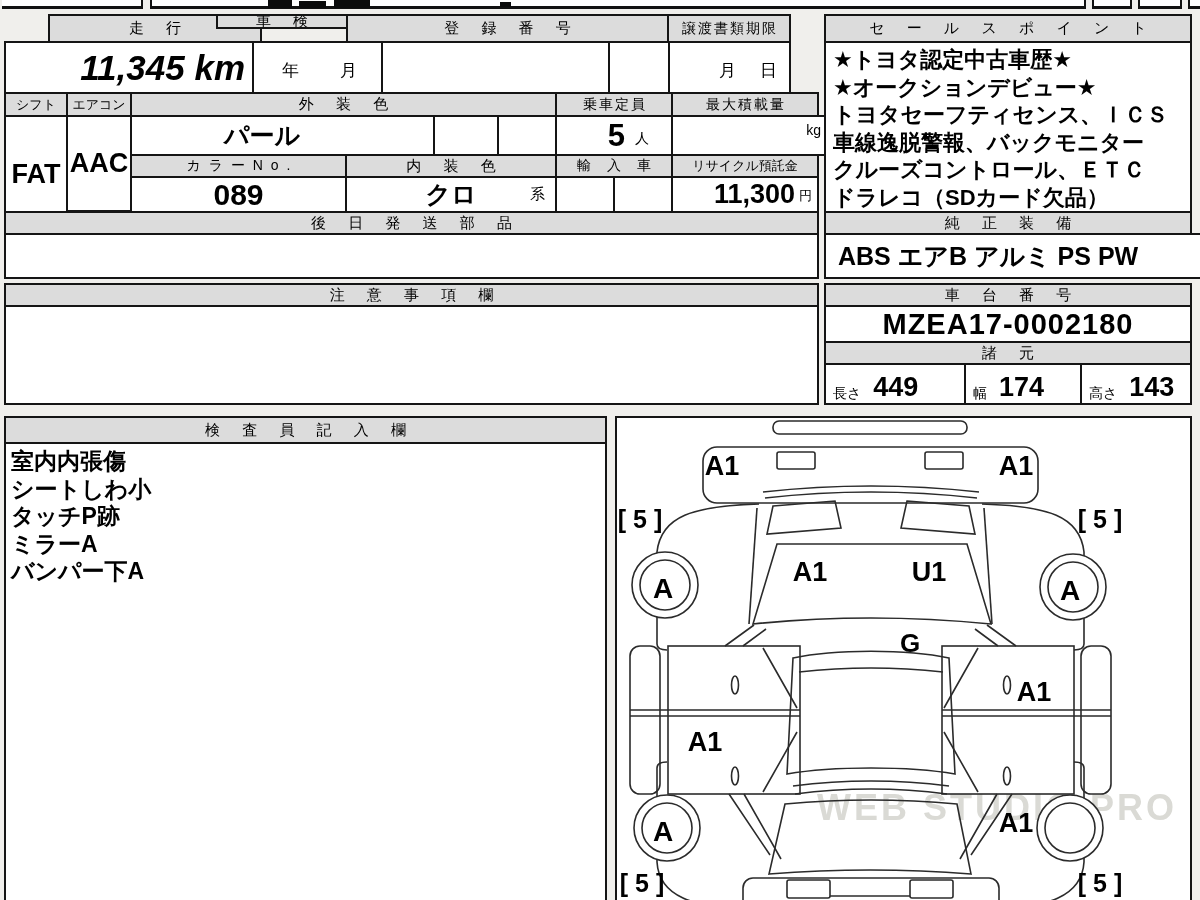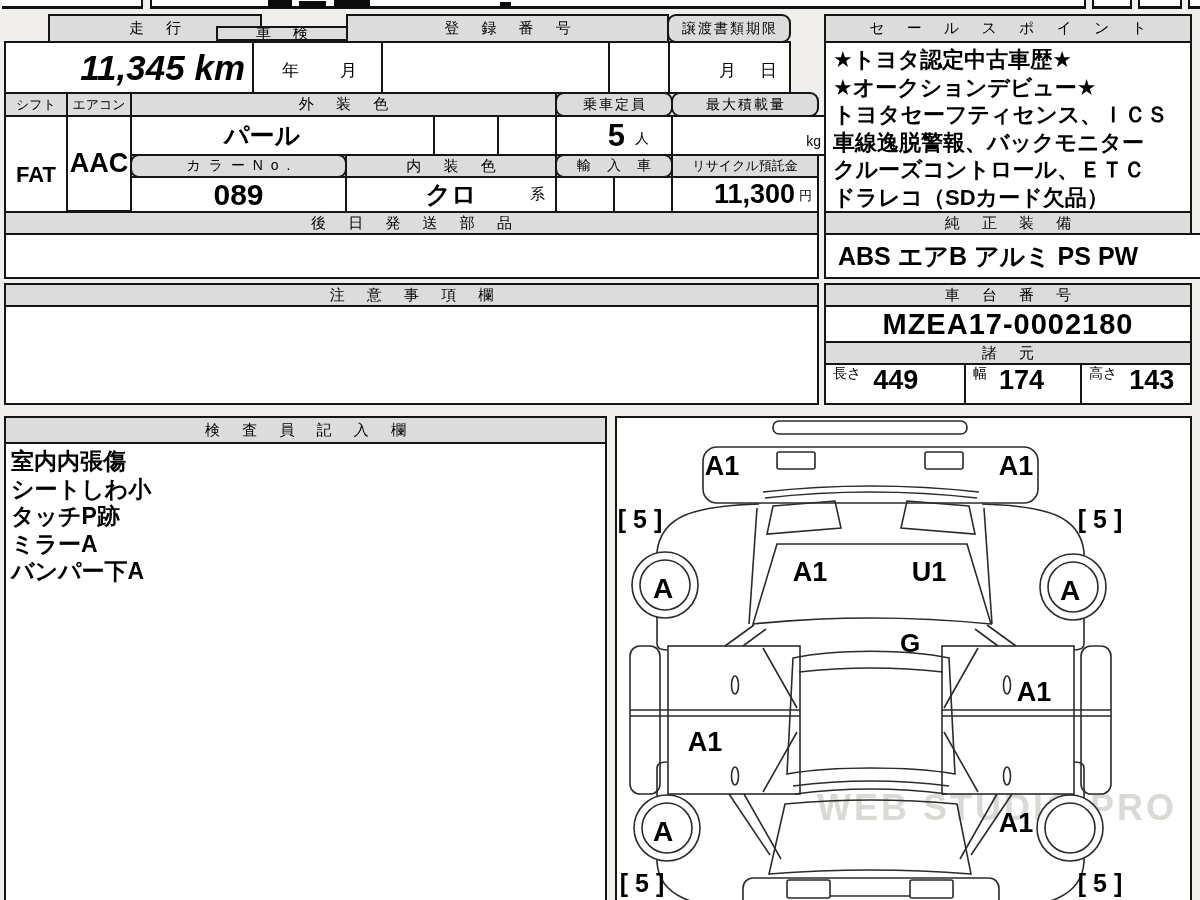--- a/index.html
+++ b/index.html
@@ -12,51 +12,51 @@
   .cell{
     position:absolute;box-sizing:border-box;
     border:2px solid #151515;background:#ffffff;
   }
   .hdr{
     background:#dcdcdc;
     display:flex;align-items:center;justify-content:center;
     font-size:15px;letter-spacing:9px;text-indent:9px;
     white-space:nowrap;overflow:hidden;
   }
-  .hdr.small{font-size:14px;letter-spacing:2px;text-indent:2px;border-radius:9px;}
+  .hdr.small{font-size:14px;letter-spacing:2px;text-indent:2px;}
   .hdr.tiny{font-size:13px;letter-spacing:0;text-indent:0;}
   .val{display:flex;align-items:center;justify-content:center;font-weight:bold;}
   .frag{position:absolute;background:#0b0b0b;}
   .remnant{position:absolute;box-sizing:border-box;background:#fff;}
   .lines{padding:3px 0 0 7px;}
   .lines > div{font-weight:bold;font-size:22px;line-height:27.5px;white-space:nowrap;}
   .insp-lines{padding:4px 0 0 5px;}
   .insp-lines > div{font-weight:bold;font-size:23px;line-height:27.5px;white-space:nowrap;}
-  .spec{display:flex;align-items:flex-start;padding-left:7px;gap:12px;}
+  .spec{display:flex;align-items:flex-end;padding-left:7px;gap:12px;}
   .spec .lbl{font-size:14px;}
   .spec .num{font-size:27px;font-weight:bold;}
   svg text{font-family:"Liberation Sans","DejaVu Sans",sans-serif;}
 </style>
 </head>
 <body>
 
 <div>
   <div class="remnant" style="left:2px;top:0;width:141px;height:9px;border-bottom:3px solid #111;border-right:2px solid #111;"></div>
   <div class="remnant" style="left:150px;top:0;width:936px;height:9px;border-bottom:3px solid #111;border-left:2px solid #111;border-right:2px solid #111;"></div>
   <div class="remnant" style="left:1092px;top:0;width:40px;height:9px;border-bottom:3px solid #111;border-left:2px solid #111;border-right:2px solid #111;"></div>
   <div class="remnant" style="left:1138px;top:0;width:44px;height:9px;border-bottom:3px solid #111;border-left:2px solid #111;border-right:2px solid #111;"></div>
   <div class="remnant" style="left:1188px;top:0;width:12px;height:9px;border-bottom:3px solid #111;border-left:2px solid #111;"></div>
   <div class="frag" style="left:268px;top:0;width:24px;height:8px;"></div>
   <div class="frag" style="left:299px;top:1px;width:27px;height:7px;"></div>
   <div class="frag" style="left:334px;top:0;width:36px;height:8px;"></div>
   <div class="frag" style="left:500px;top:2px;width:11px;height:5px;"></div>
 </div>
 
 <div class="cell hdr" style="left:4px;top:14px;width:214px;height:29px;margin-left:44px;">走 行</div>
-<div class="cell hdr" style="left:216px;top:14px;width:132px;height:15px;margin-top:12px;">車 検</div>
+<div class="cell hdr" style="left:216px;top:14px;width:132px;height:15px;">車 検</div>
 <div class="cell hdr" style="left:346px;top:14px;width:323px;height:29px;">登 録 番 号</div>
 <div class="cell hdr small" style="left:667px;top:14px;width:124px;height:29px;">譲渡書類期限</div>
 
 <div class="cell val" style="left:4px;top:41px;width:250px;height:53px;justify-content:flex-end;padding-right:7px;font-size:35px;font-style:italic;">11,345 km</div>
 <div class="cell" style="left:252px;top:41px;width:131px;height:53px;display:flex;align-items:flex-end;justify-content:space-between;padding:0 24px 10px 28px;font-size:17px;">
   <span>年</span>
   <span>月</span>
 </div>
 <div class="cell" style="left:381px;top:41px;width:229px;height:53px;"></div>
 <div class="cell" style="left:608px;top:41px;width:62px;height:53px;"></div>
@@ -64,31 +64,31 @@
   <span>月</span>
   <span>日</span>
 </div>
 
 <div class="cell hdr tiny" style="left:4px;top:92px;width:64px;height:25px;">シフト</div>
 <div class="cell hdr tiny" style="left:66px;top:92px;width:66px;height:25px;">エアコン</div>
 <div class="cell hdr" style="left:130px;top:92px;width:427px;height:25px;">外 装 色</div>
 <div class="cell hdr small" style="left:555px;top:92px;width:118px;height:25px;">乗車定員</div>
 <div class="cell hdr small" style="left:671px;top:92px;width:148px;height:25px;">最大積載量</div>
 
-<div class="cell val" style="left:4px;top:115px;width:64px;height:119px;font-size:22px;">FAT</div>
+<div class="cell val" style="left:4px;top:115px;width:64px;height:119px;font-size:27px;">FAT</div>
 <div class="cell val" style="left:66px;top:115px;width:66px;height:97px;font-size:27px;">AAC</div>
 
 <div class="cell val" style="left:130px;top:115px;width:305px;height:41px;font-size:25px;padding-right:70px;padding-left:29px;">パール</div>
 <div class="cell" style="left:433px;top:115px;width:66px;height:41px;"></div>
 <div class="cell" style="left:497px;top:115px;width:60px;height:41px;"></div>
 <div class="cell" style="left:555px;top:115px;width:118px;height:41px;display:flex;align-items:center;justify-content:flex-end;gap:10px;padding-right:22px;">
   <span style="font-size:31px;font-weight:bold;">5</span>
   <span style="font-size:14px;align-self:flex-end;padding-bottom:6px;">人</span>
 </div>
-<div class="cell" style="left:671px;top:115px;width:160px;height:41px;display:flex;align-items:flex-end;justify-content:flex-end;padding:0 8px 5px 0;">
+<div class="cell" style="left:671px;top:115px;width:160px;height:41px;display:flex;align-items:flex-end;justify-content:flex-end;padding:0 8px 16px 0;">
   <span style="font-size:14px;">kg</span>
 </div>
 
 <div class="cell hdr small" style="left:130px;top:154px;width:217px;height:24px;">カ ラ ー N o .</div>
 <div class="cell hdr" style="left:345px;top:154px;width:212px;height:24px;">内 装 色</div>
 <div class="cell hdr small" style="left:555px;top:154px;width:118px;height:24px;letter-spacing:6px;text-indent:6px;">輸 入 車</div>
 <div class="cell hdr tiny" style="left:671px;top:154px;width:148px;height:24px;">リサイクル預託金</div>
 
 <div class="cell val" style="left:130px;top:176px;width:217px;height:37px;font-size:30px;text-align:center;">089</div>
 <div class="cell val" style="left:345px;top:176px;width:212px;height:37px;font-size:25px;position:absolute;">

